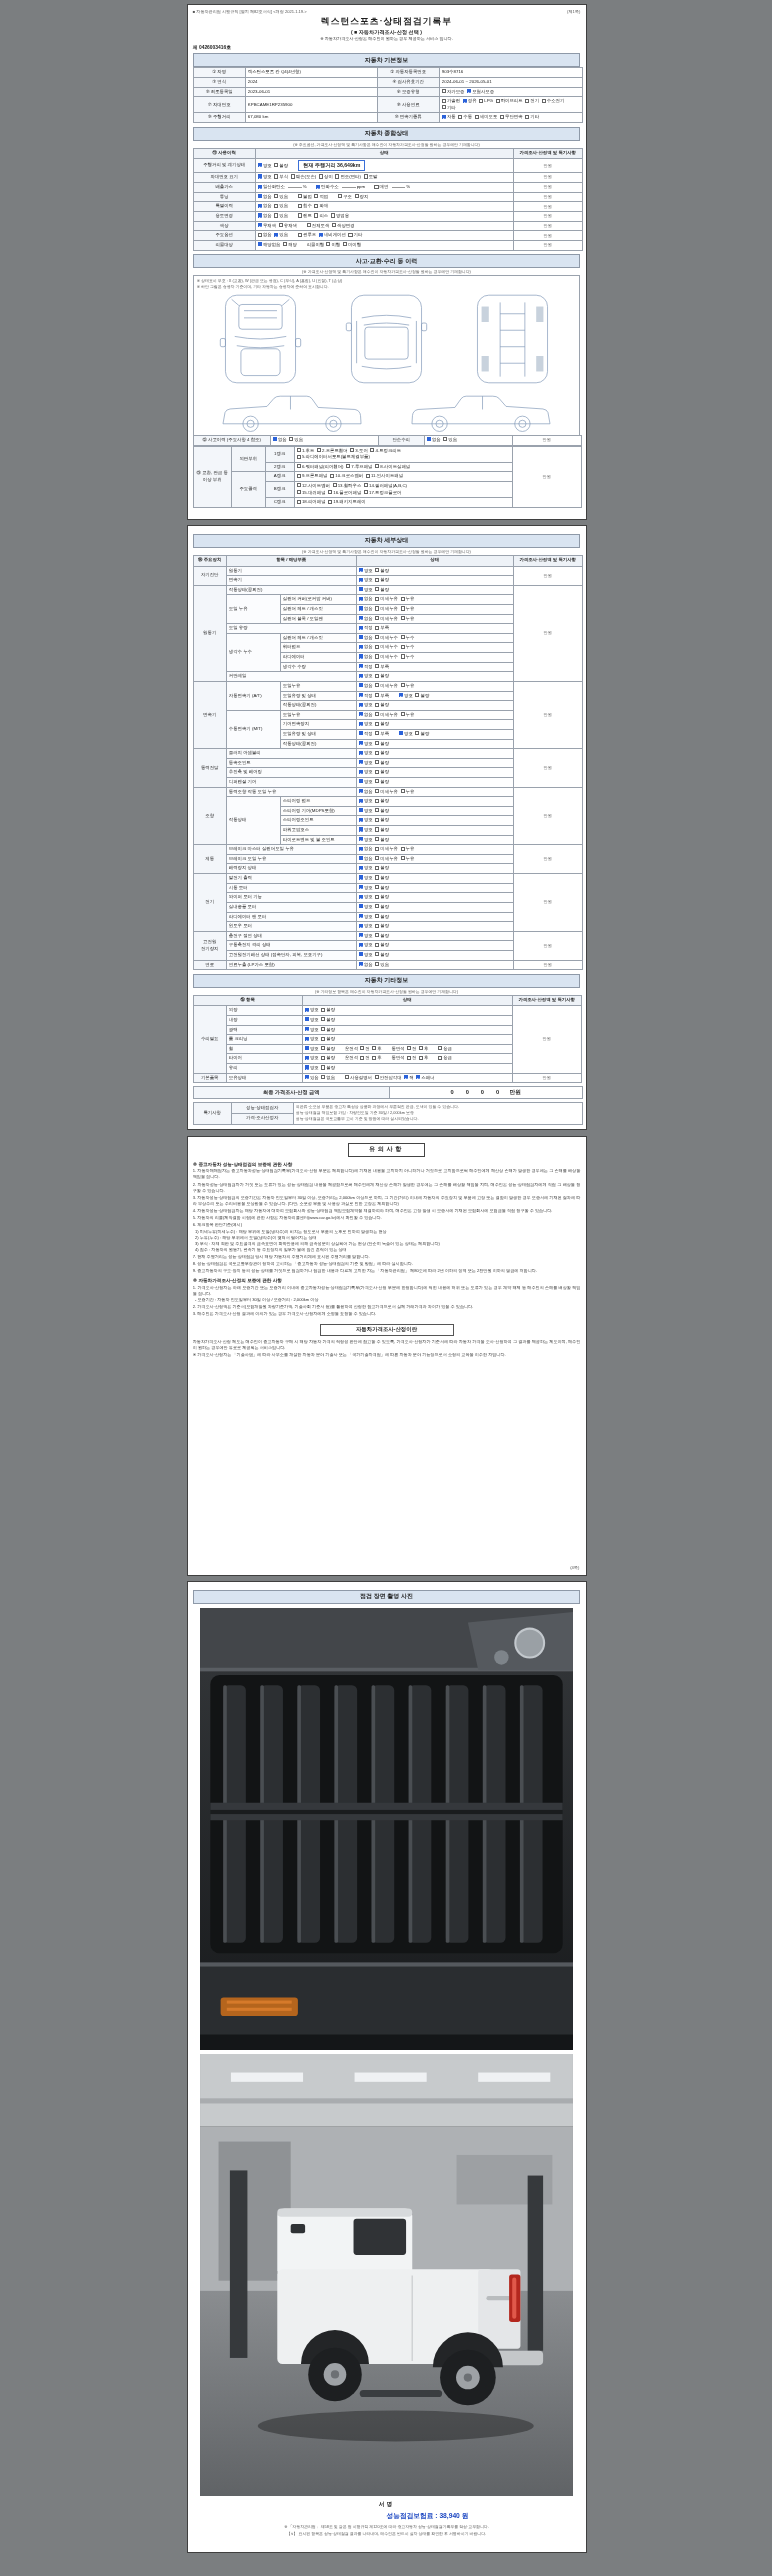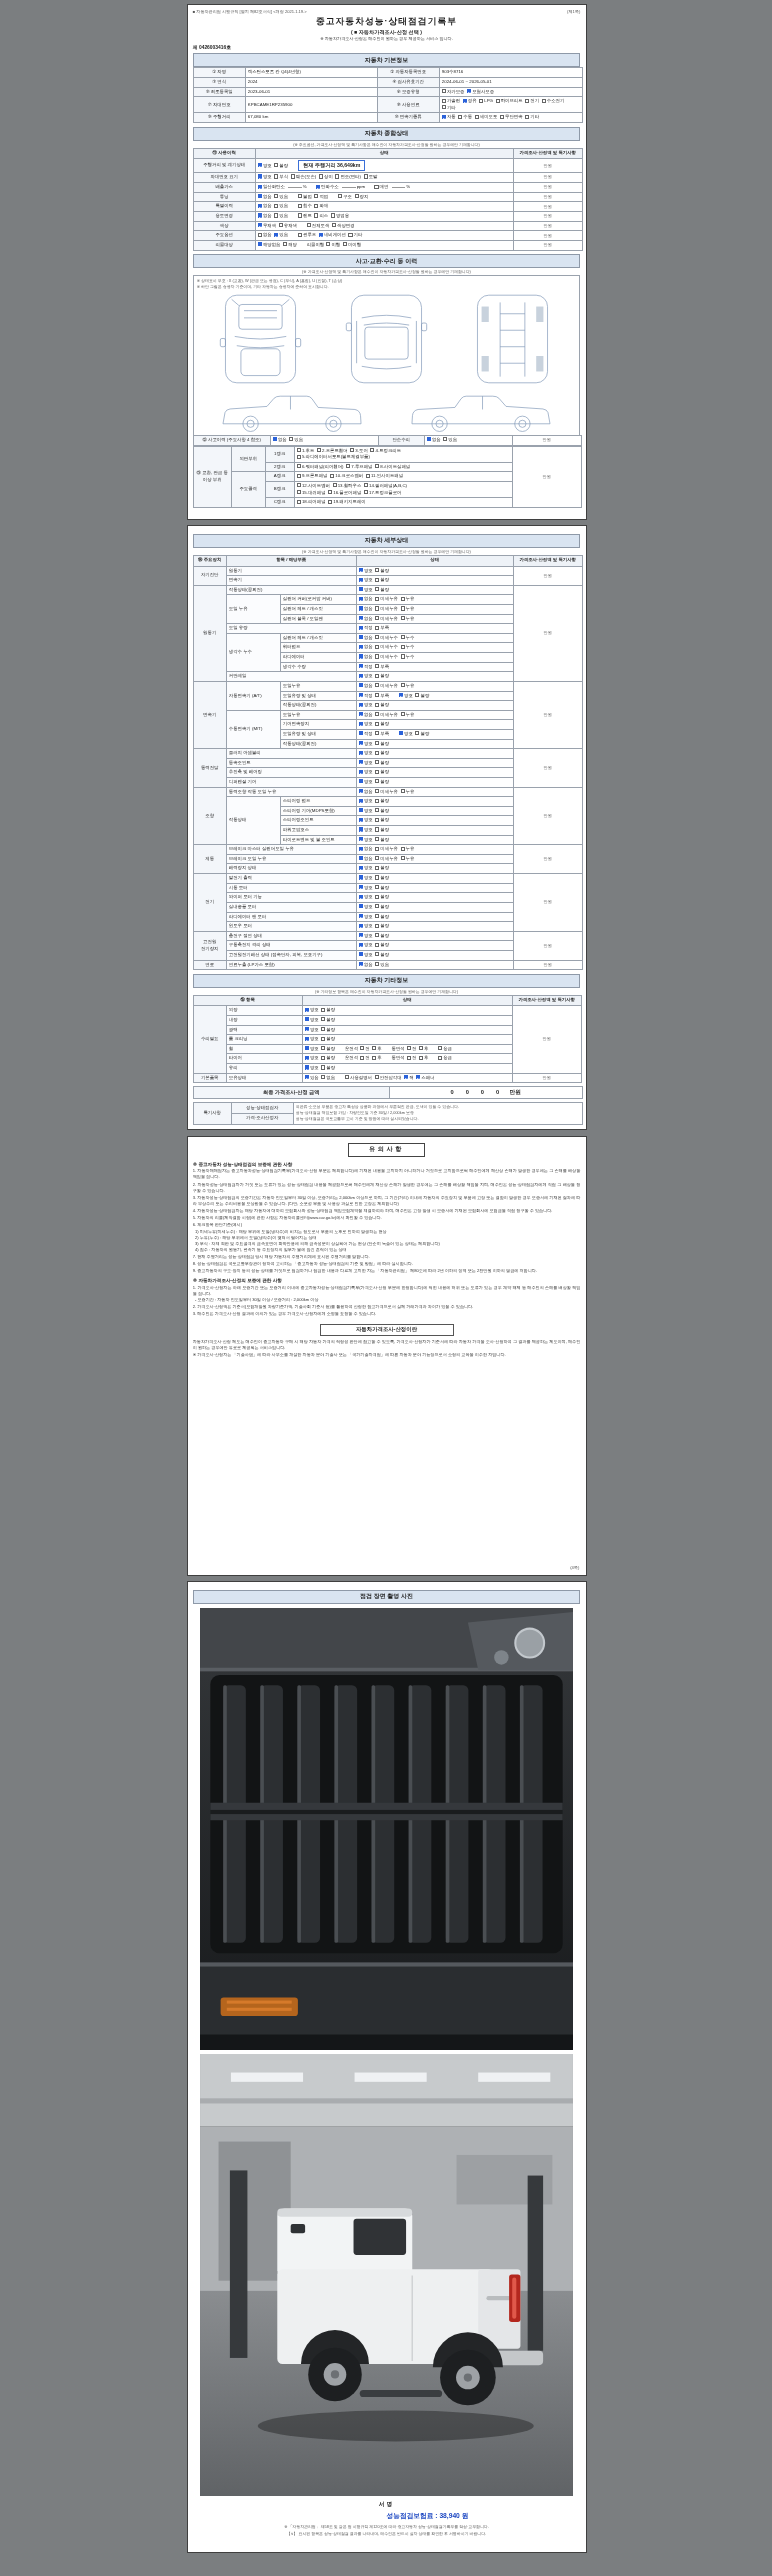--- a/index.html
+++ b/index.html
@@ -52,21 +52,21 @@
 </head>
 <body>
 
 <div class="doc">
 
   <div class="sheet s1">
     <div class="topline">
       <span>■ 자동차관리법 시행규칙 [별지 제82호서식] &lt;개정 2021.1.19.&gt;</span>
       <span>(제1쪽)</span>
     </div>
-    <div class="title">중고자동차성능·상태점검기록부</div>
+    <div class="title">렉스턴스포츠·상태점검기록부</div>
     <div class="subt1">( ■ 자동차가격조사·산정 선택 )</div>
     <div class="subt2">※ 자동차가격조사·산정은 매수인이 원하는 경우 제공하는 서비스 입니다.</div>
     <div class="docno">제 0426003416호</div>
 
     <div class="band">자동차 기본정보</div>
     <table id="t-basic">
         <colgroup>
           <col style="width:52px">
           <col style="width:132px">
           <col style="width:62px">

